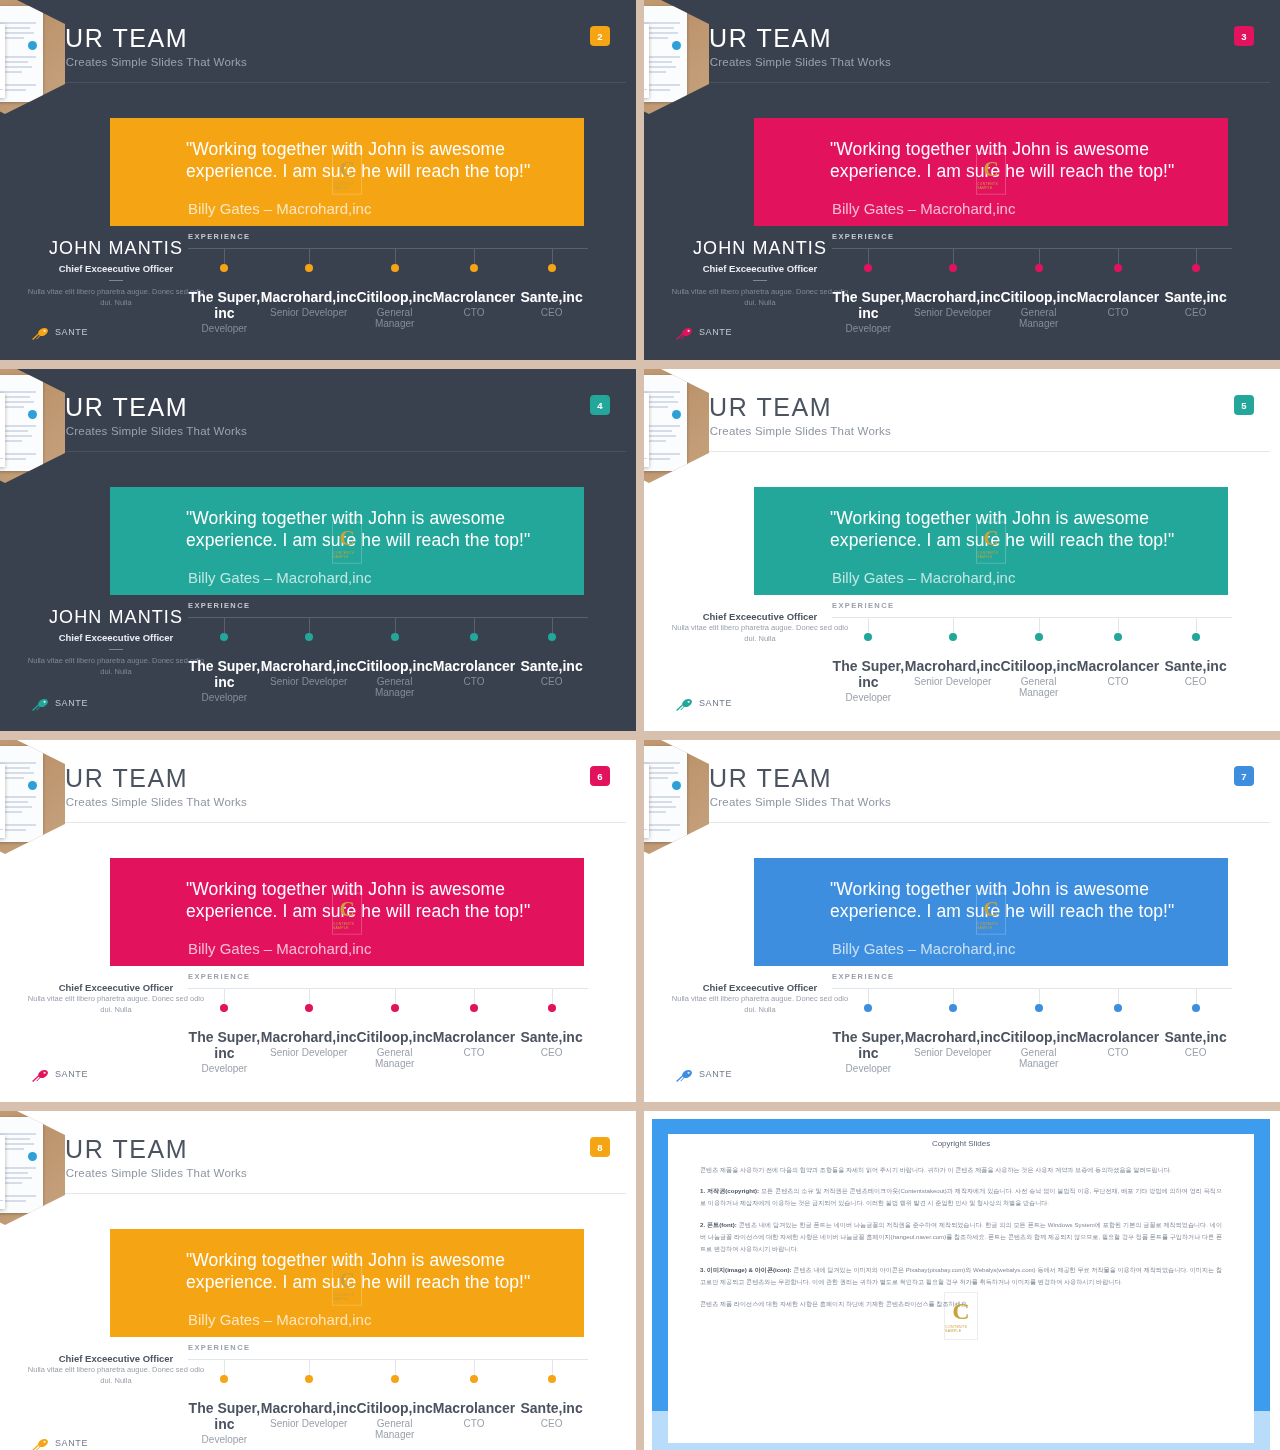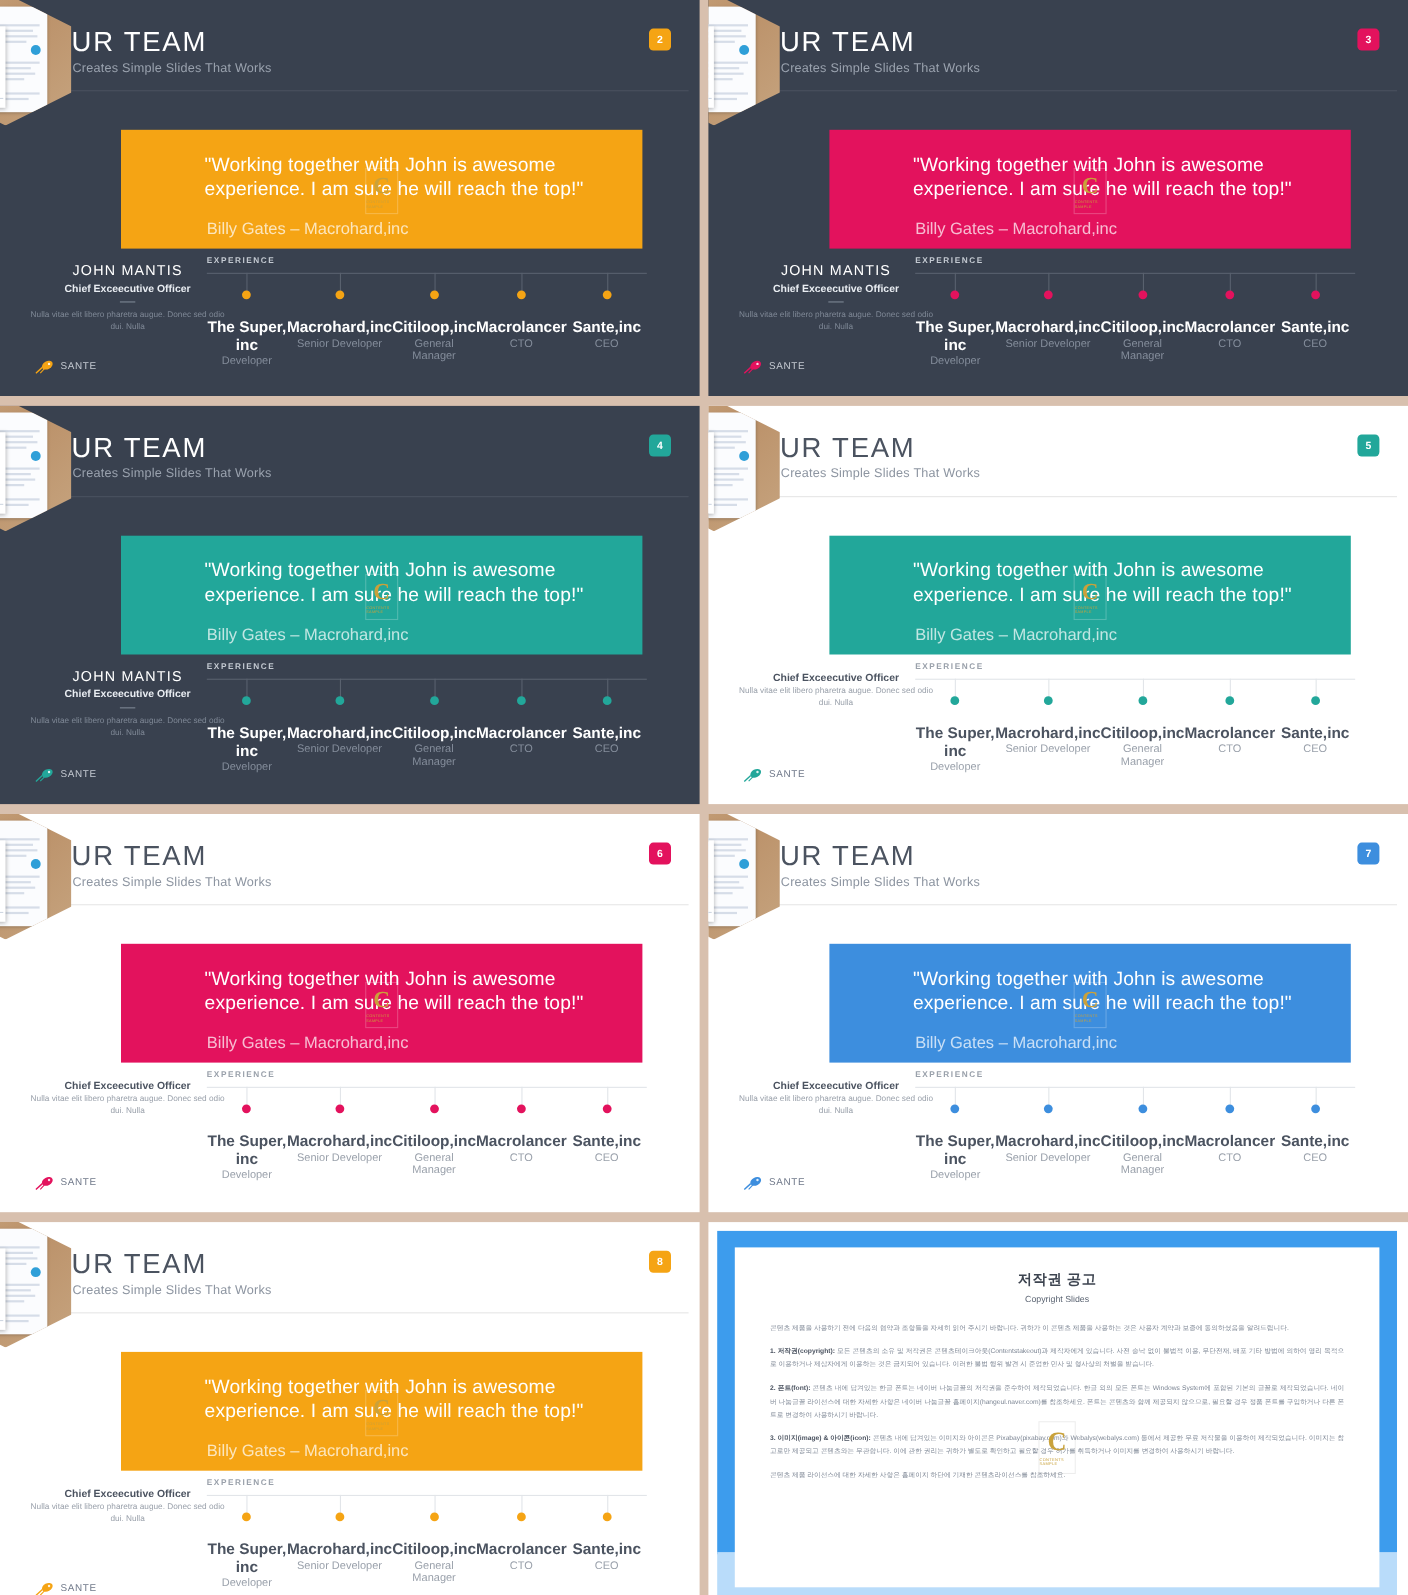--- a/index.html
+++ b/index.html
@@ -108,21 +108,21 @@
     display: flex; flex-direction: column; align-items: center; justify-content: center;
   }
   .wm .c {
     font-family: "Liberation Serif", serif; font-weight: bold;
     font-size: 21px; color: #caa13a; line-height: 1;
   }
   .wm .t { font-size: 3.4px; color: #caa13a; letter-spacing: .3px; margin-top: 2px; }
 
   
   .person { position: absolute; left: 26px; top: 238px; width: 180px; text-align: center; }
-  .person .nm { font-size: 13px; letter-spacing: 1.1px; }
+  .person .nm { font-size: 18px; letter-spacing: 1.1px; }
   .person .ro { font-size: 9.5px; font-weight: bold; margin-top: 4px; }
   .person .sep { width: 14px; height: 1px; margin: 6px auto 5px; }
   .person .ds { font-size: 7.5px; line-height: 1.5; }
   .dark .person .nm { color: #ffffff; }
   .dark .person .ro { color: #e9edf2; }
   .dark .person .sep { background: #7d8794; }
   .dark .person .ds { color: #7f8896; }
   .light .person .ro { color: #4b5360; }
   .light .person .ds { color: #9aa1ab; }
 
@@ -808,21 +808,20 @@
         <path d="M8.4 8.2 L4.6 12.2" stroke-width="1" fill="none" class="rkline" stroke="#f5a414"></path>
       </svg>
       <span class="txt">SANTE</span>
     </div>
   </div>
 
   <div class="slide cslide">
     <div class="cs-blue" style="background: rgb(61, 156, 237);"></div>
     <div class="cs-lightblue" style="background: rgb(185, 220, 250);"></div>
     <div class="cs-paper">
-      <div class="cs-title">저작권 공고</div>
       <div class="cs-sub">Copyright Slides</div>
       <div class="cs-body">
           <div class="cs-p">콘텐츠 제품을 사용하기 전에 다음의 협약과 조항들을 자세히 읽어 주시기 바랍니다. 귀하가 이 콘텐츠 제품을 사용하는 것은 사용자 계약과 보증에 동의하셨음을 알려드립니다.</div>
           <div class="cs-p"><b>1. 저작권(copyright):</b><span> 모든 콘텐츠의 소유 및 저작권은 콘텐츠테이크아웃(Contentstakeout)과 제작자에게 있습니다. 사전 승낙 없이 불법적 이용, 무단전재, 배포 기타 방법에 의하여 영리 목적으로 이용하거나 제삼자에게 이용하는 것은 금지되어 있습니다. 이러한 불법 행위 발견 시 준엄한 민사 및 형사상의 처벌을 받습니다.</span></div>
           <div class="cs-p"><b>2. 폰트(font):</b><span> 콘텐츠 내에 담겨있는 한글 폰트는 네이버 나눔글꼴의 저작권을 준수하여 제작되었습니다. 한글 외의 모든 폰트는 Windows System에 포함된 기본의 글꼴로 제작되었습니다. 네이버 나눔글꼴 라이선스에 대한 자세한 사항은 네이버 나눔글꼴 홈페이지(hangeul.naver.com)를 참조하세요. 폰트는 콘텐츠와 함께 제공되지 않으므로, 필요할 경우 정품 폰트를 구입하거나 다른 폰트로 변경하여 사용하시기 바랍니다.</span></div>
           <div class="cs-p"><b>3. 이미지(image) &amp; 아이콘(icon):</b><span> 콘텐츠 내에 담겨있는 이미지와 아이콘은 Pixabay(pixabay.com)와 Webalys(webalys.com) 등에서 제공한 무료 저작물을 이용하여 제작되었습니다. 이미지는 참고로만 제공되고 콘텐츠와는 무관합니다. 이에 관한 권리는 귀하가 별도로 확인하고 필요할 경우 허가를 취득하거나 이미지를 변경하여 사용하시기 바랍니다.</span></div>
           <div class="cs-p">콘텐츠 제품 라이선스에 대한 자세한 사항은 홈페이지 하단에 기재한 콘텐츠라이선스를 참조하세요.</div>
         </div>
       <div class="cs-wm">
         <span class="c">C</span>

